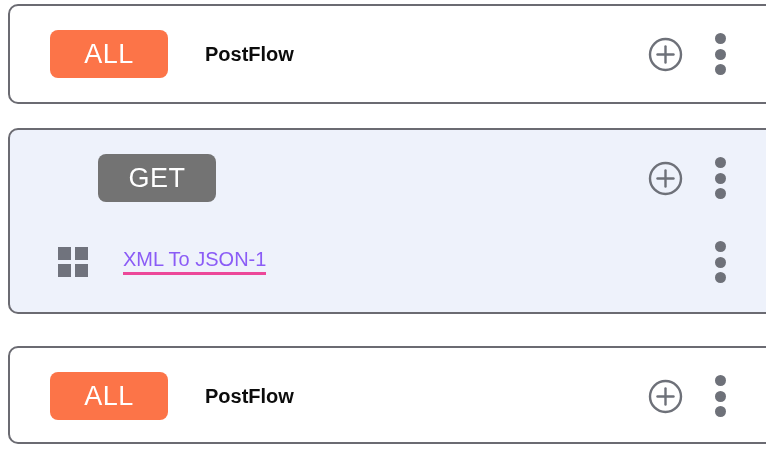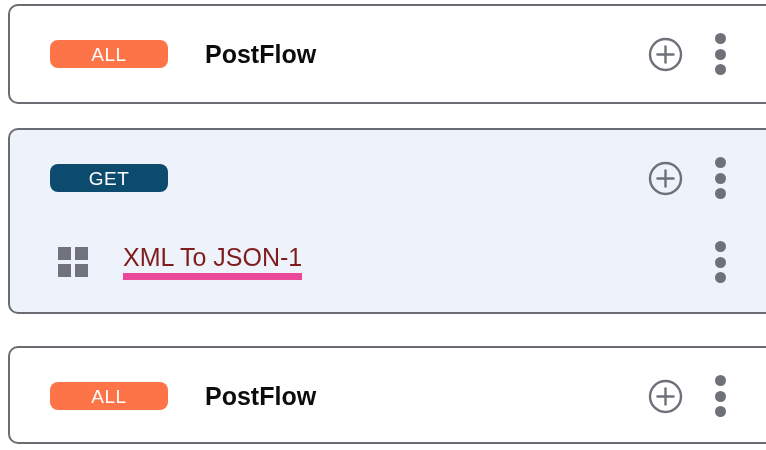--- a/index.html
+++ b/index.html
@@ -49,40 +49,40 @@
     align-items: center;
   }
   .row-main   { top: 20px; }
   .row-child  { top: 104px; }
 
   
   .badge {
     position: absolute;
     left: 40px;
     width: 118px;
-    height: 28px;
+    height: 48px;
     border-radius: 8px;
     display: flex;
     align-items: center;
     justify-content: center;
     color: #ffffff;
-    font-size: 19px;
+    font-size: 27px;
     font-weight: 400;
     letter-spacing: 0.5px;
     line-height: 1;
     user-select: none;
   }
   .badge-all { background: #fc7448; }
-  .badge-get { background: #0c4a6e; }
+  .badge-get { background: #737373; margin-left: 48px; }
 
   
   .row-title {
     position: absolute;
     left: 195px;
-    font-size: 25px;
+    font-size: 20px;
     font-weight: bold;
     color: #0c0c0c;
     white-space: nowrap;
     line-height: 1;
   }
 
   
   .grid-icon {
     position: absolute;
     left: 48px;
@@ -96,25 +96,25 @@
   .grid-icon i {
     display: block;
     width: 13px;
     height: 13px;
     background: #70737d;
   }
 
   .policy-link {
     position: absolute;
     left: 113px;
-    font-size: 25px;
+    font-size: 20px;
     font-weight: 400;
-    color: #7f1d1d;
+    color: #8b5cf6;
     text-decoration: none;
-    border-bottom: 7px solid #ec4899;
+    border-bottom: 3px solid #ec4899;
     padding-bottom: 3px;
     line-height: 1;
     white-space: nowrap;
     cursor: pointer;
   }
 
   
   .plus-icon {
     position: absolute;
     left: 638px;

